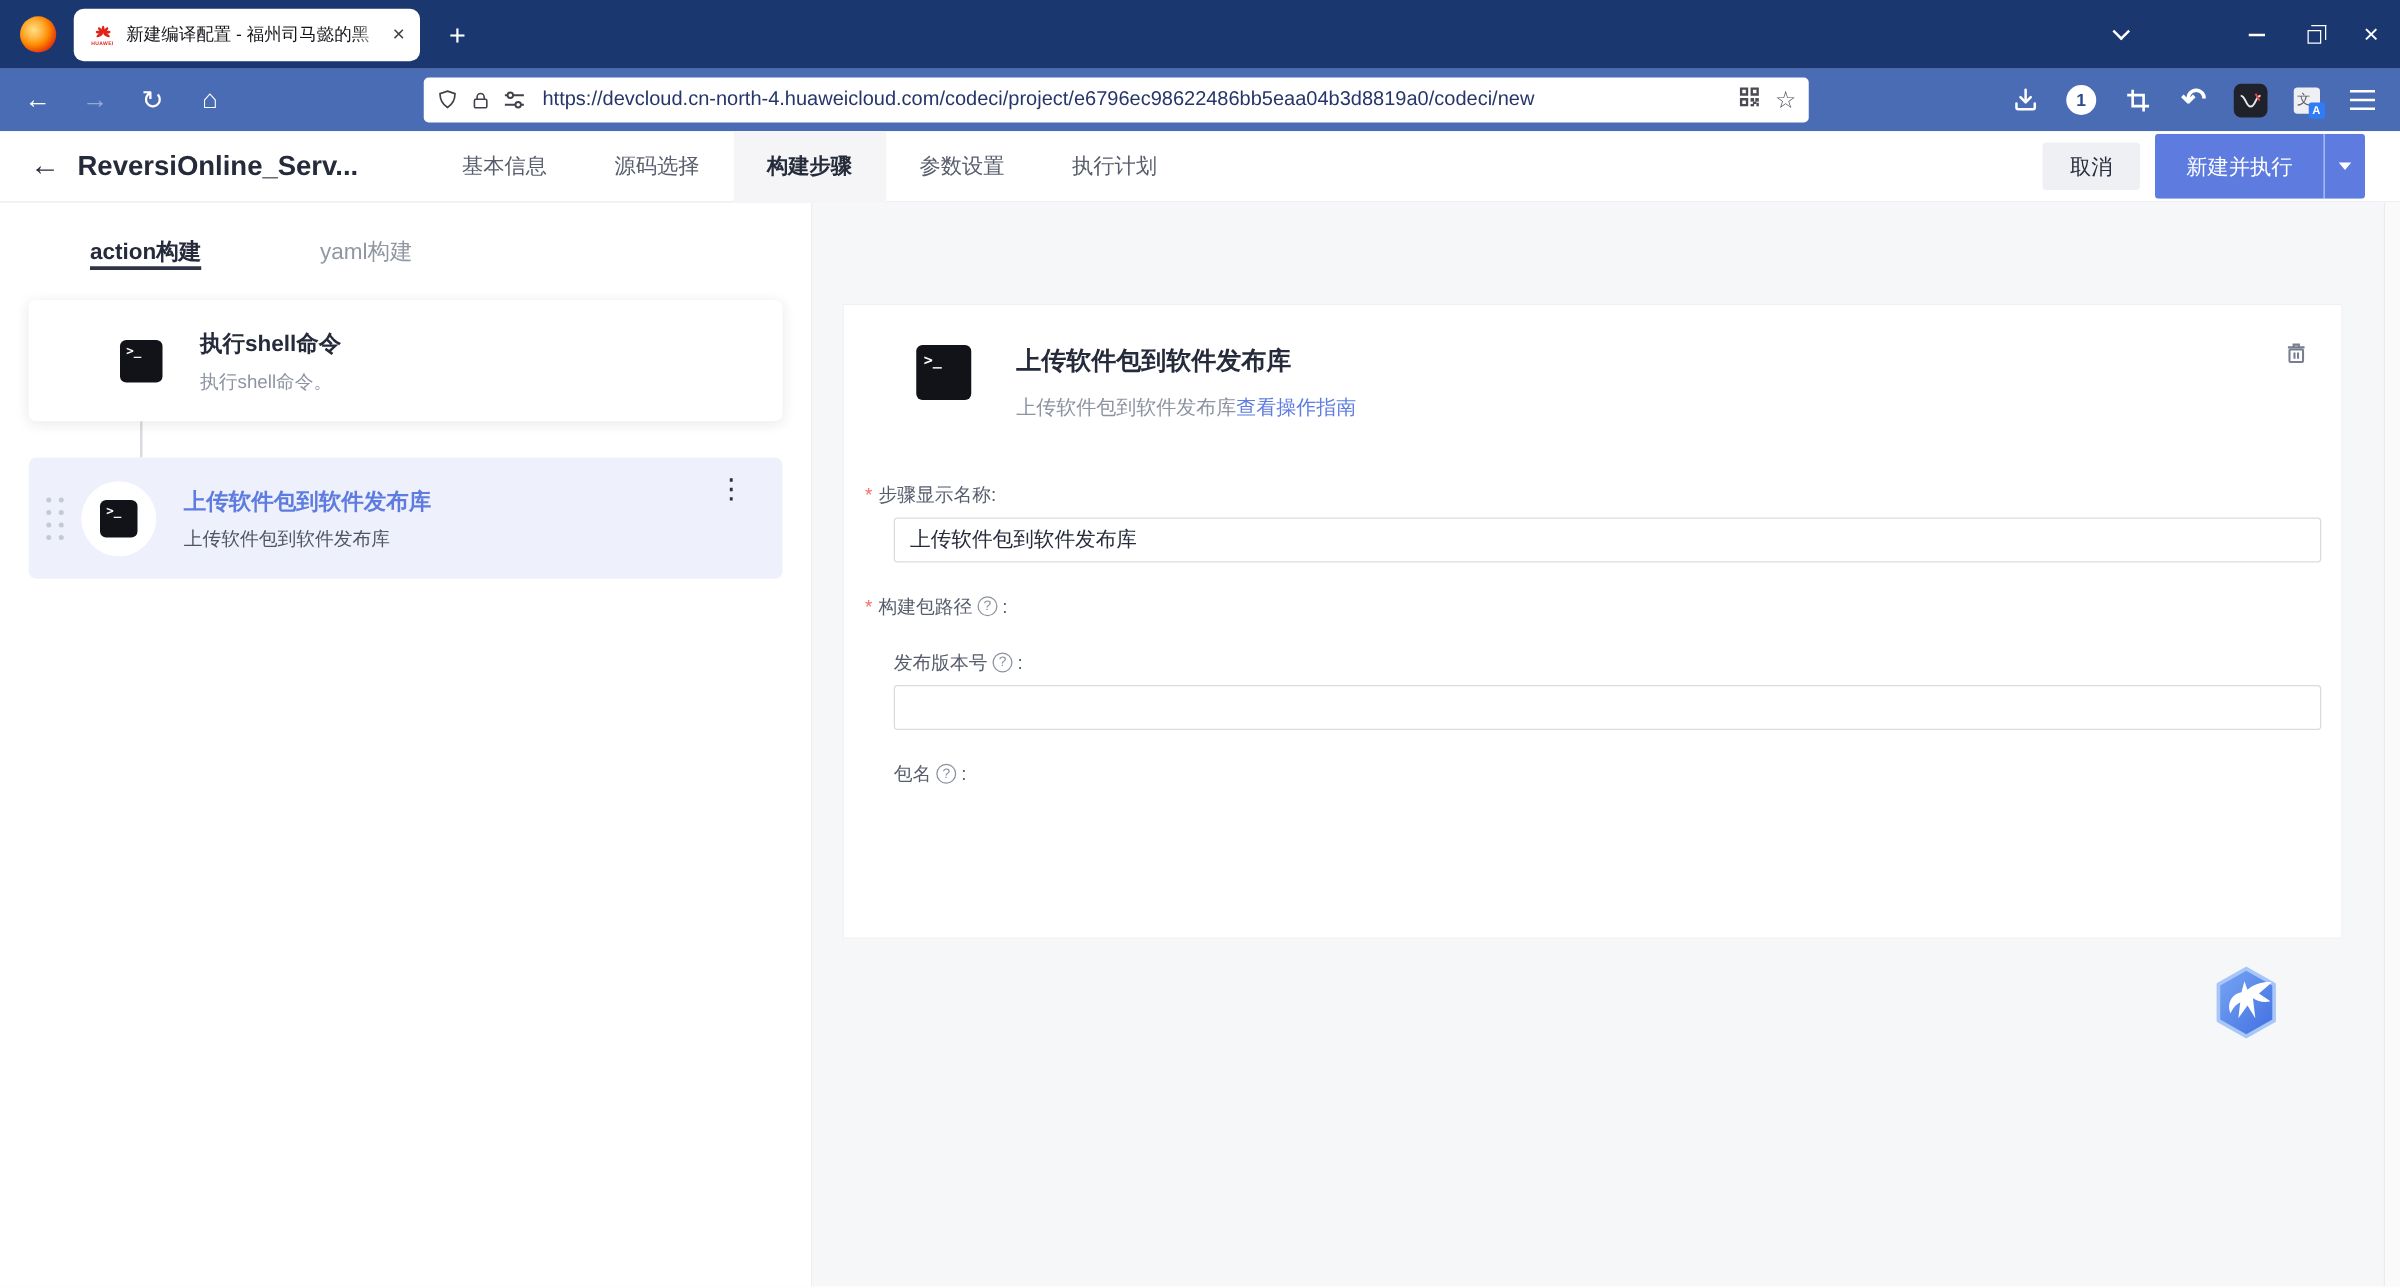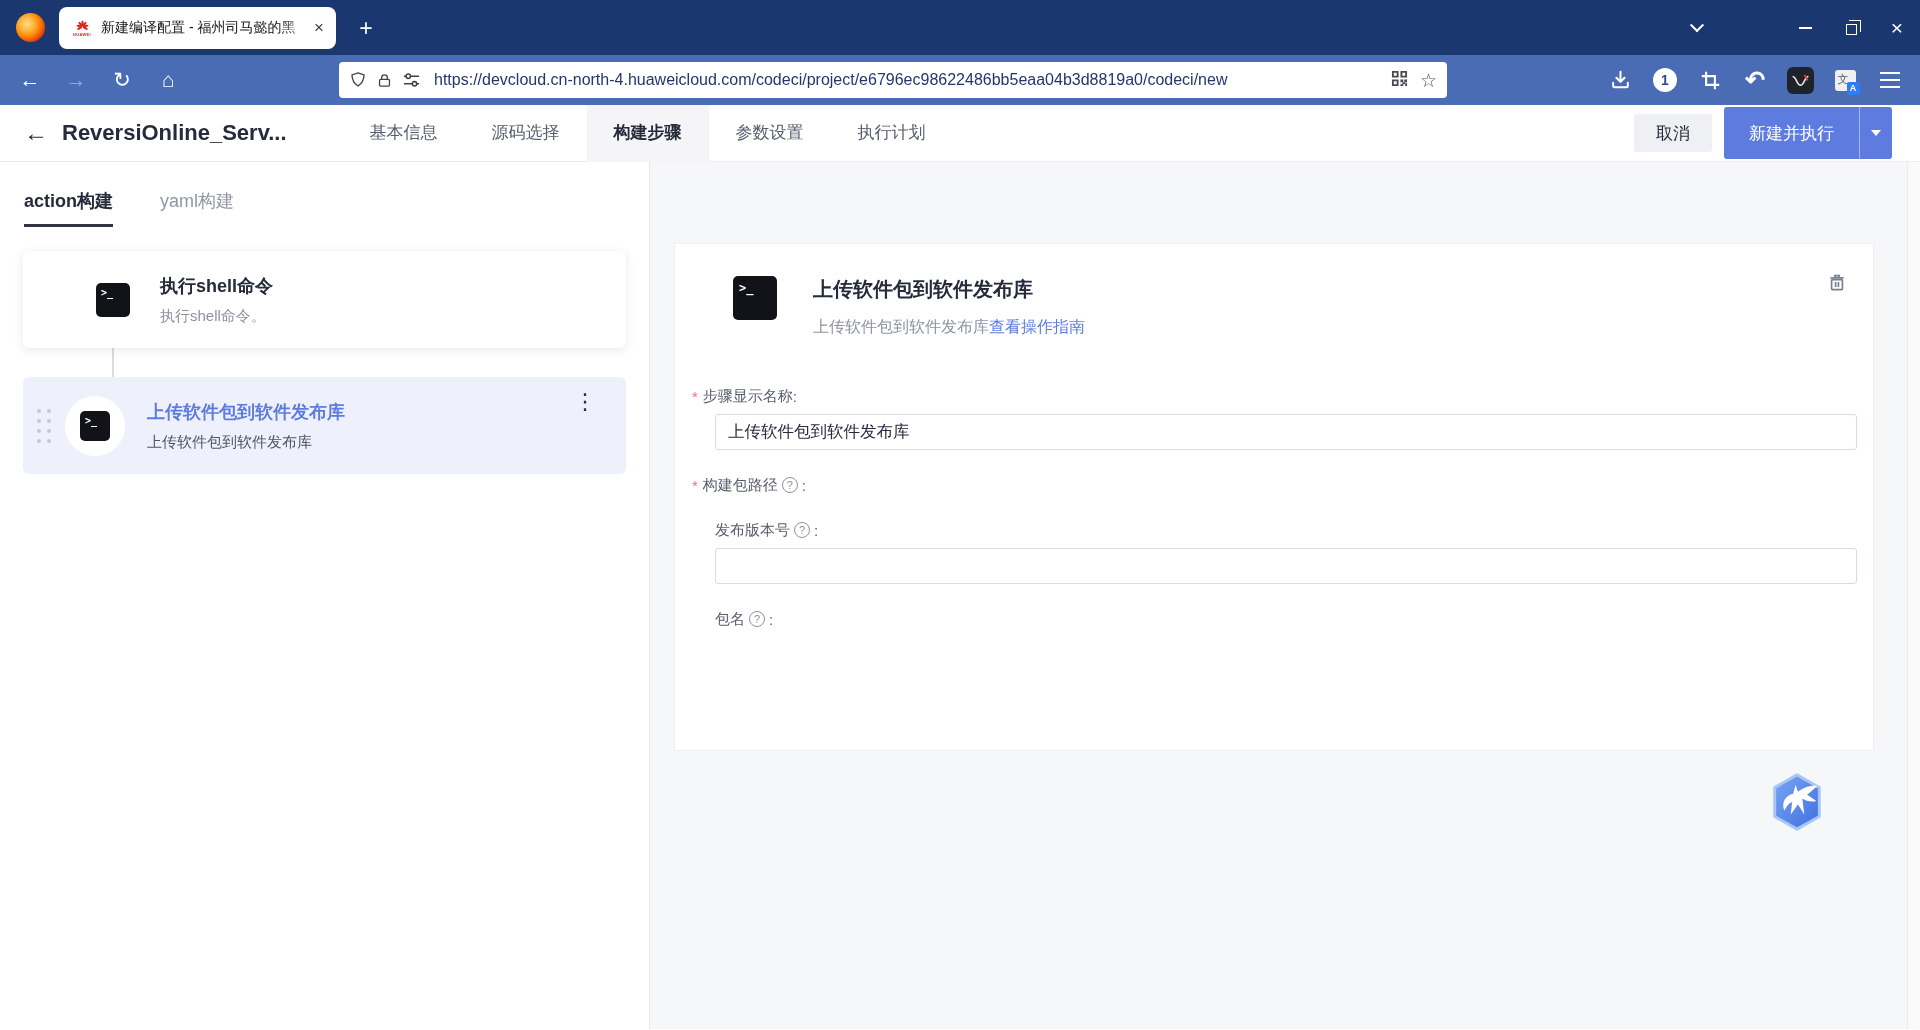--- a/index.html
+++ b/index.html
@@ -66,21 +66,21 @@
   .btn-primary-group { display:flex; height:52px; border-radius:3px; overflow:hidden; margin-right:28px; }
   .btn-primary { width:135px; background:var(--c-accent,#5e7ce0); color:#fff; font-size:17px; border:none; }
   .btn-primary-caret { width:33px; background:var(--c-accent,#5e7ce0); border:none; border-left:1px solid rgba(255,255,255,.45);
     display:flex; align-items:center; justify-content:center; }
   .caret-down { width:0; height:0; border-left:5px solid transparent; border-right:5px solid transparent; border-top:6px solid #fff; }
 
   
   .main { display:flex; height:867px; }
   .left-pane { width:650px; border-right:1px solid #e9e9ed; background:#fff; }
   .subtabs { display:flex; gap:47px; padding:27px 0 0 24px; }
-  .subtab { font-size:18px; color:#9097a3; padding-bottom:11px; }
+  .subtab { font-size:18px; color:#9097a3; padding-bottom:0;margin-left:48px; }
   .subtab.active { color:#252b3a; font-weight:bold; border-bottom:3px solid #2f3447; }
   .steps { padding:24px 23px 0 23px; }
   .step-card { height:97px; border-radius:6px; display:flex; align-items:center; position:relative; }
   .step-card.plain { background:#fff; box-shadow:0 2px 10px rgba(31,35,41,.10); padding-left:73px; }
   .step-card.selected { background:var(--c-card-selected,#eef1fb); }
   .term { background:#111318; border-radius:5px; position:relative; flex:0 0 auto; }
   .term .prompt { position:absolute; top:4px; left:5px; color:#fff; font:bold 10px "DejaVu Sans Mono", monospace; }
   .term.t34 { width:34px; height:34px; }
   .term.t30 { width:30px; height:30px; }
   .term.t44 { width:44px; height:44px; }

